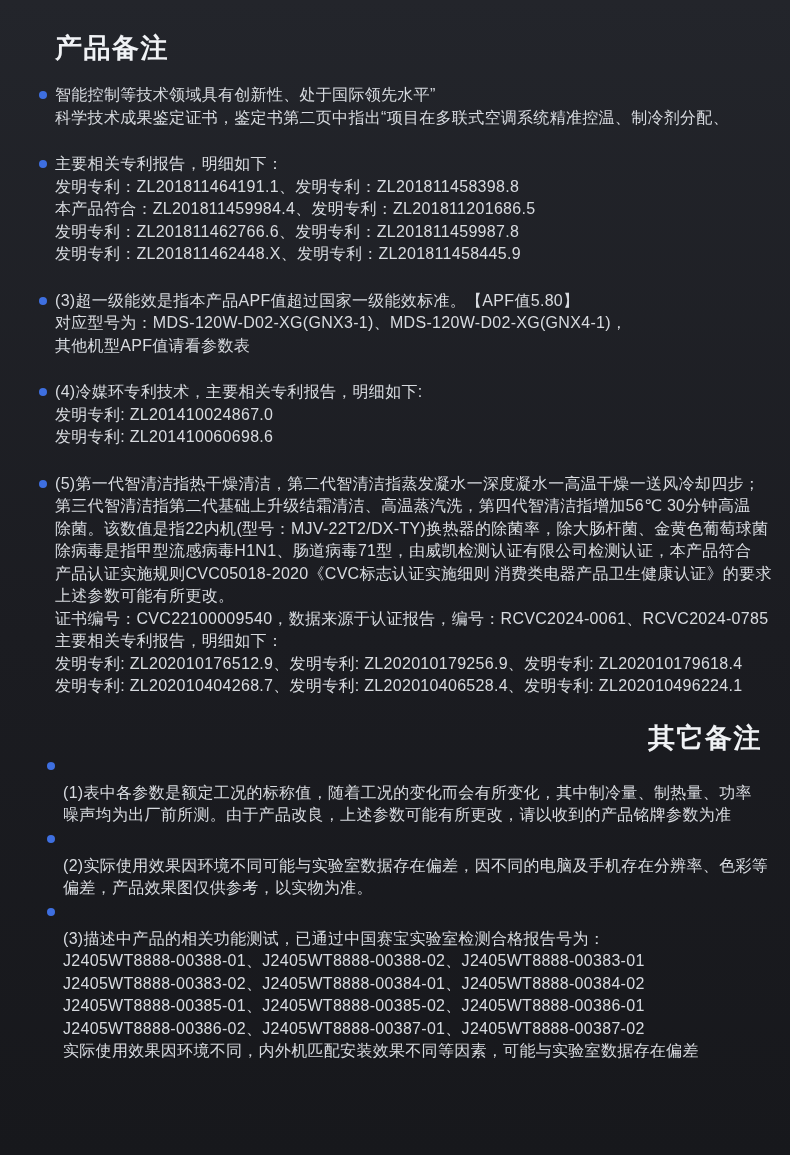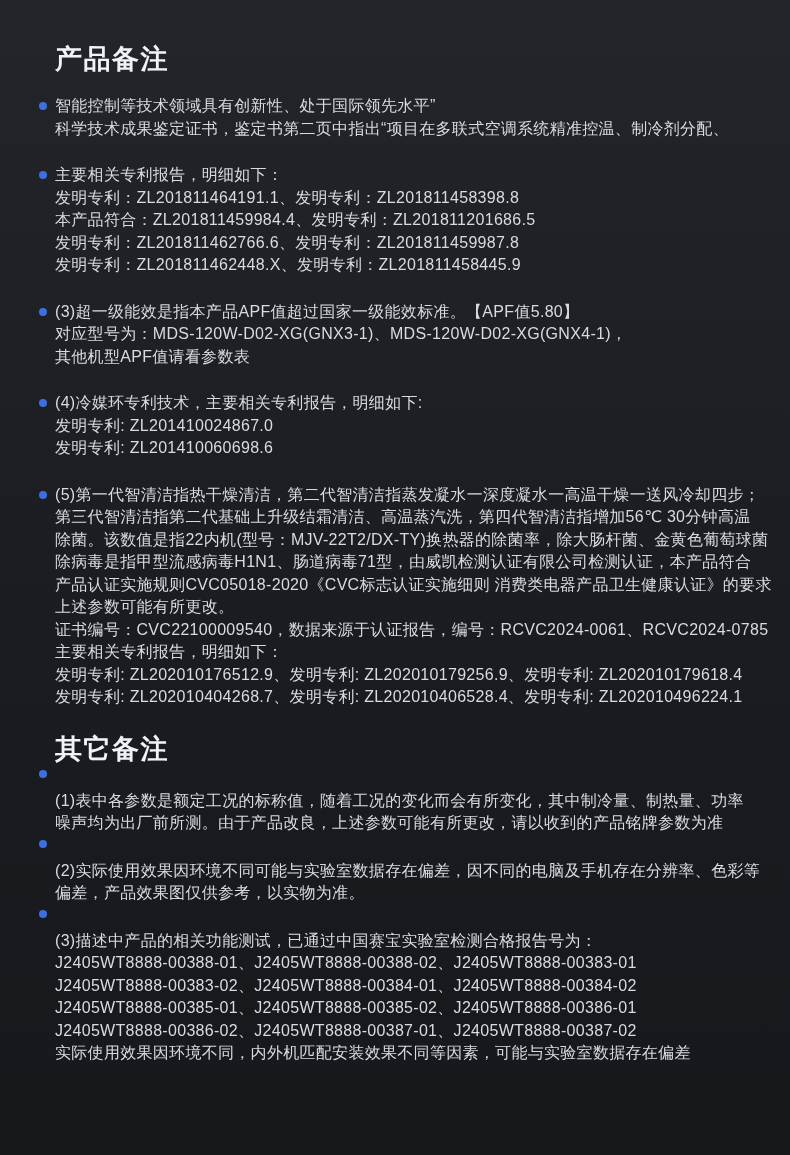--- a/index.html
+++ b/index.html
@@ -9,51 +9,52 @@
     overflow: hidden;
     background: linear-gradient(180deg, #23252b 0%, #1b1c21 55%, #17181c 100%);
     font-family: "Liberation Sans", "DejaVu Sans", sans-serif;
     color: #d8dbe0;
     --bullet-color: #3e6fe0;
   }
   .page {
     box-sizing: border-box;
     width: 790px;
     height: 1155px;
-    padding: 33px 28px 0 55px;
+    padding: 22px 28px 0 55px;
   }
   h1.section-title {
     font-size: 27px;
     line-height: 32px;
     font-weight: 700;
     color: #f0f2f5;
     letter-spacing: 1.5px;
     margin: 10px 0 20px 0;
   }
   section.other h1.section-title {
     margin: 16px 0 4px 0;
+    text-align: right;
   }
   .item { position: relative; margin: 0 0 24px 0; }
   .item .bullet {
     position: absolute;
     left: -16px;
     top: 7px;
     width: 8px;
     height: 8px;
     border-radius: 50%;
     background: var(--bullet-color);
   }
   .line {
     font-size: 16px;
     line-height: 22.5px;
     letter-spacing: 0.3px;
     white-space: nowrap;
   }
   
-  .items-stacked .item { margin: 0; }
+  .items-stacked .item { margin: 8px; }
   .items-stacked .bullet {
     position: static;
     display: block;
     margin: 5px 0 12px -16px;
   }
 </style>
 </head>
 <body style="--bullet-color: #3e6fe0;">
 
 <div class="page">

